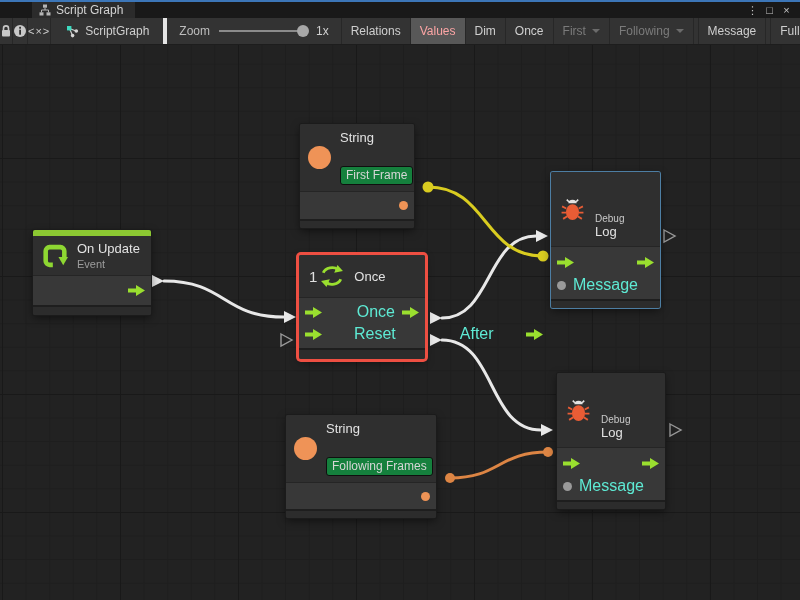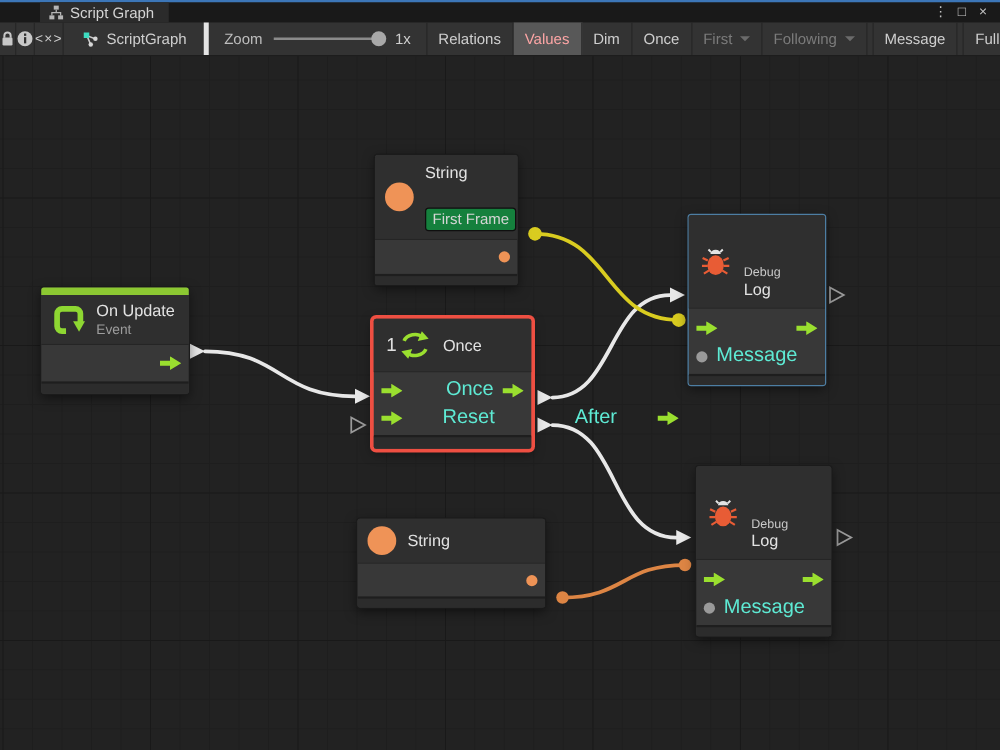--- a/index.html
+++ b/index.html
@@ -269,20 +269,21 @@
       </div>
     </div>
     <div class="n-foot" style="height:7px;"></div>
   </div>
 
   <div class="node" style="left:286px;top:370px;width:150px;">
     <div class="n-head" style="padding:6px 8px;gap:9px;">
       <span class="bigcircle"></span>
       <div>
         <div class="n-title">String</div>
+        <span class="n-input">Following Frames</span>
       </div>
     </div>
     <div class="p-row" style="height:26px;">
       <span class="grow"></span>
       <span class="dot orange"></span>
     </div>
     <div class="n-foot" style="height:7px;"></div>
   </div>
 
   <div class="node" style="left:557px;top:328px;width:108px;">

